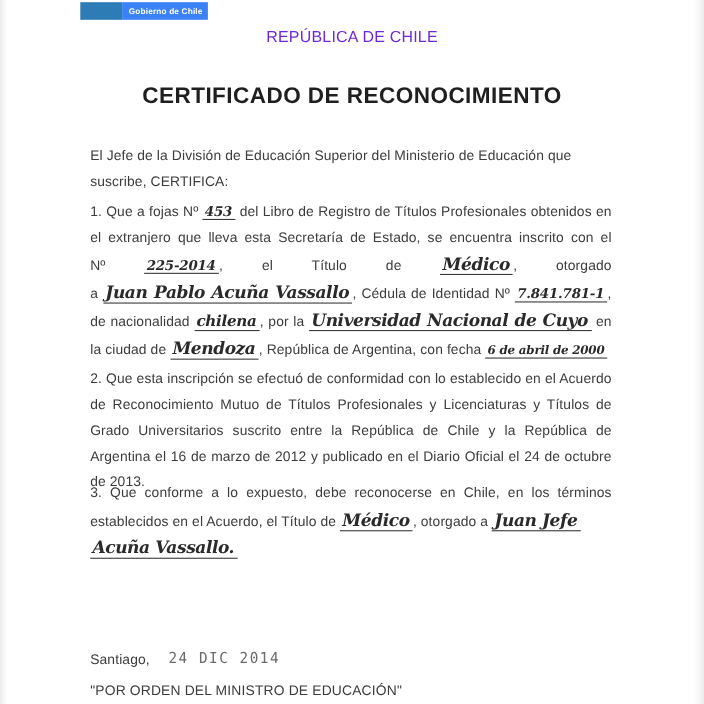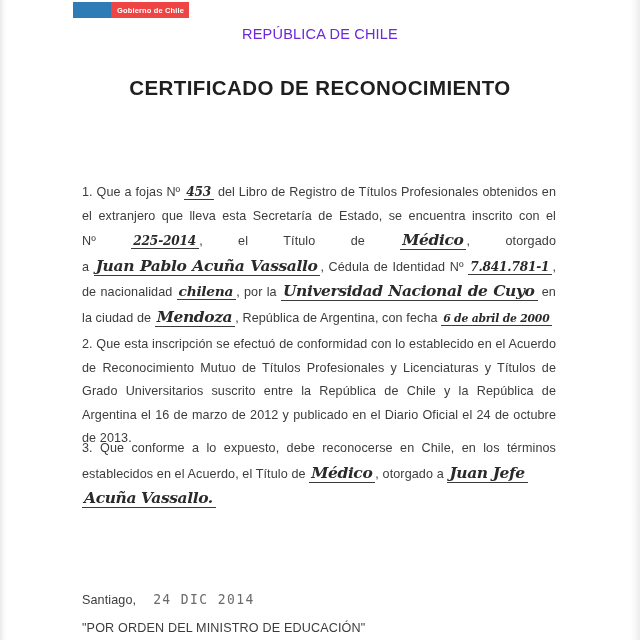--- a/index.html
+++ b/index.html
@@ -160,26 +160,29 @@
 </head>
 <body>
 
 <div class="page">
 
   <div class="scan-edge-left"></div>
   <div class="scan-edge-right"></div>
 
   <div class="logo">
     <div class="logo-blue" style="background: rgb(45, 124, 181);"></div>
-    <div class="logo-red" style="background: #ef4444;">Gobierno de Chile</div>
+    <div class="logo-red" style="background: #3b82f6;">Gobierno de Chile</div>
   </div>
 
   <div class="hdr-line1">REPÚBLICA DE CHILE</div>
   <div class="doc-title">CERTIFICADO DE RECONOCIMIENTO</div>
 
+  <div class="body-block p-intro">
+    <p class="para last-flush">El Jefe de la División de Educación Superior del Ministerio de Educación que suscribe, CERTIFICA:</p>
+  </div>
 
   <div class="body-block p-one">
     <p class="para"><span>1. Que a fojas Nº</span>&nbsp;<span class="hw small">453</span>&nbsp;<span>del Libro de Registro de Títulos Profesionales obtenidos en el extranjero que lleva esta Secretaría de Estado, se encuentra inscrito con el Nº</span>&nbsp;<span class="hw small">225-2014</span><span>, el Título de</span>&nbsp;<span class="hw big">Médico</span><span>, otorgado a</span>&nbsp;<span class="hw big">Juan Pablo Acuña Vassallo</span><span>, Cédula de Identidad Nº</span>&nbsp;<span class="hw small">7.841.781-1</span><span>, de nacionalidad</span>&nbsp;<span class="hw mid">chilena</span><span>, por la</span>&nbsp;<span class="hw big">Universidad Nacional de Cuyo</span>&nbsp;<span>en la ciudad de</span>&nbsp;<span class="hw big">Mendoza</span><span>, República de Argentina, con fecha</span>&nbsp;<span class="hw tiny">6 de abril de 2000</span></p>
   </div>
 
   <div class="body-block p-two">
     <p class="para">2. Que esta inscripción se efectuó de conformidad con lo establecido en el Acuerdo de Reconocimiento Mutuo de Títulos Profesionales y Licenciaturas y Títulos de Grado Universitarios suscrito entre la República de Chile y la República de Argentina el 16 de marzo de 2012 y publicado en el Diario Oficial el 24 de octubre de 2013.</p>
   </div>
 
   <div class="body-block p-three">

